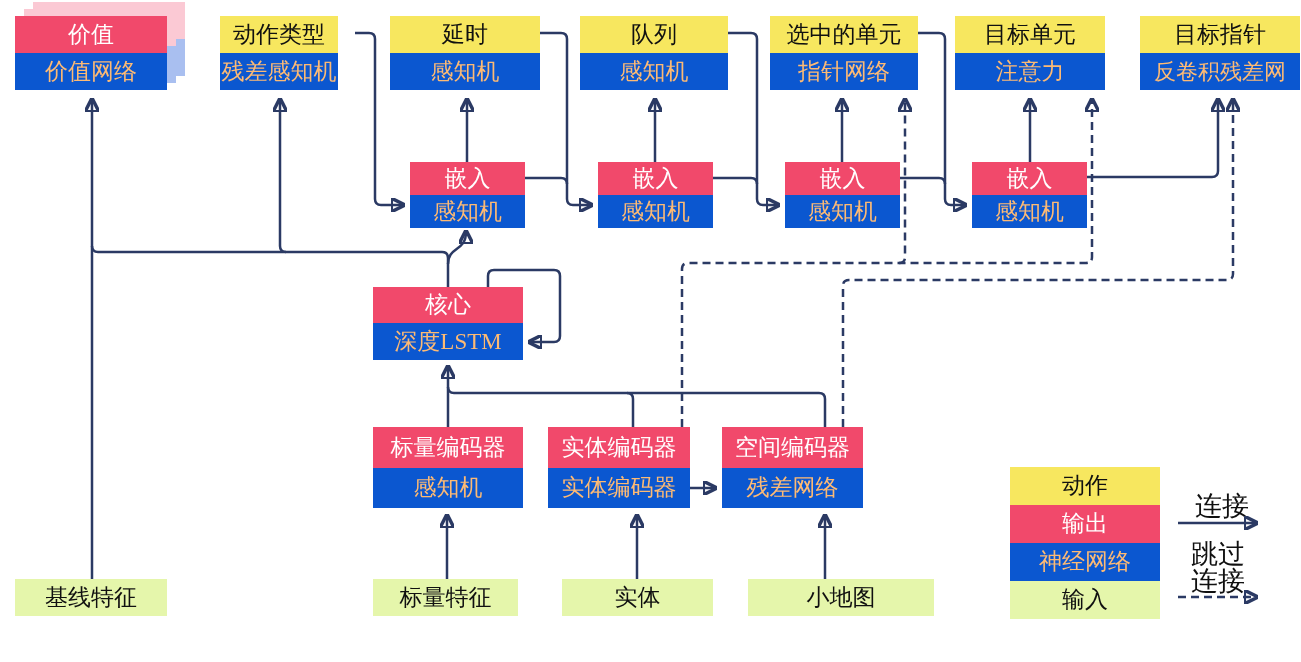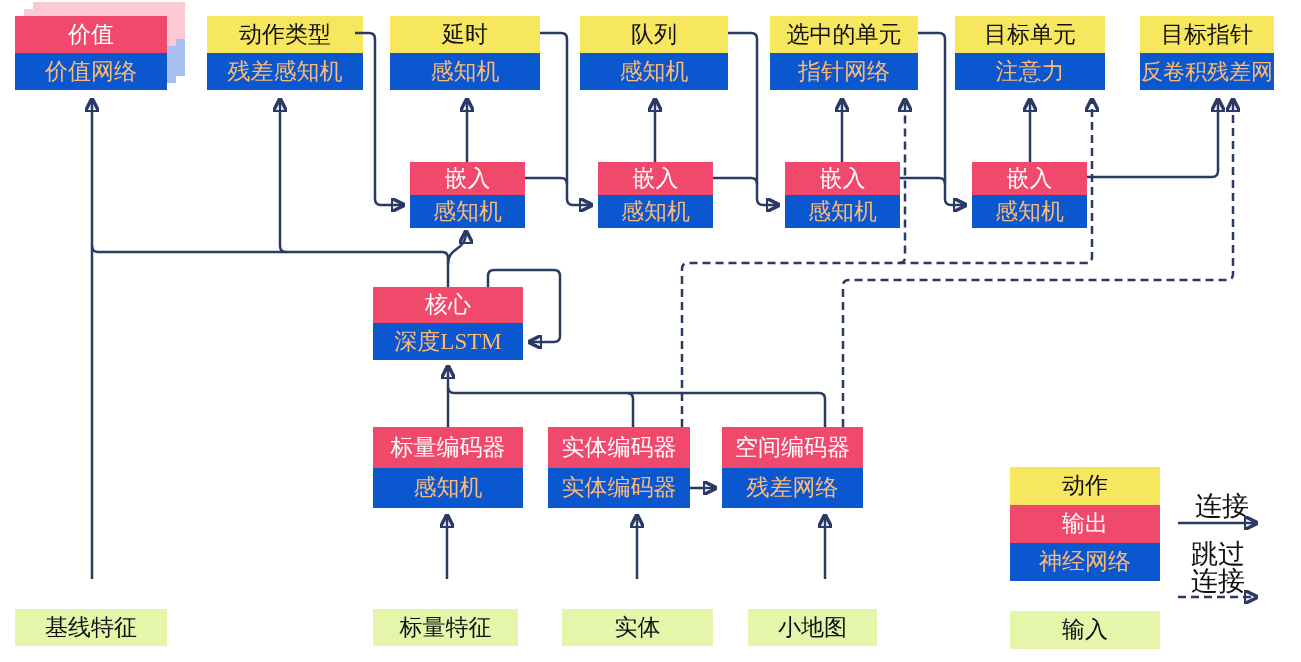--- a/index.html
+++ b/index.html
@@ -9,21 +9,21 @@
   html,body{margin:0;padding:0;background:#ffffff;}
   #canvas{
     position:relative; width:1301px; height:662px; background:#ffffff;
     font-family:"Liberation Serif","DejaVu Serif",serif; overflow:hidden;
   }
   .node{position:absolute; text-align:center;}
   .part{width:100%; font-size:23px; overflow:hidden; white-space:nowrap;}
   .yellow{background:var(--yellow); color:#101010;}
   .red{background:var(--red); color:#ffffff;}
   .blue{background:var(--blue); color:#fdba74;}
-  .green{background:var(--green); color:#101010;margin-top:30px;}
+  .green{background:var(--green); color:#101010;}
   .shadow-layer{position:absolute;}
   .shadow-layer .sp{width:100%; height:50%; background:var(--shadow-pink);}
   .shadow-layer .sb{width:100%; height:50%; background:var(--shadow-blue);}
   svg#wires{position:absolute; left:0; top:0; z-index:5; pointer-events:none;}
   svg#wires path{fill:none; stroke:var(--line); stroke-width:2.5;}
   svg#wires path.dash{stroke-dasharray:8 5;}
   .node{z-index:2;}
   .legend-label{position:absolute; font-size:27px; color:#101010; text-align:center; z-index:2;}
 </style>
 </head>
@@ -37,41 +37,41 @@
   </div>
   <div class="shadow-layer" style="left:24px;top:9px;width:152px;height:74px;z-index:1">
     <div class="sp"></div>
     <div class="sb"></div>
   </div>
 
   <div class="node" style="left:15px;top:16px;width:152px">
     <div class="part red" style="height:37px;line-height:37px">价值</div>
     <div class="part blue" style="height:37px;line-height:37px">价值网络</div>
   </div>
-  <div class="node" style="left:207px;top:16px;width:156px">
+  <div class="node" style="left:220px;top:16px;width:118px">
     <div class="part yellow" style="height:37px;line-height:37px">动作类型</div>
     <div class="part blue" style="height:37px;line-height:37px">残差感知机</div>
   </div>
   <div class="node" style="left:390px;top:16px;width:150px">
     <div class="part yellow" style="height:37px;line-height:37px">延时</div>
     <div class="part blue" style="height:37px;line-height:37px">感知机</div>
   </div>
   <div class="node" style="left:580px;top:16px;width:148px">
     <div class="part yellow" style="height:37px;line-height:37px">队列</div>
     <div class="part blue" style="height:37px;line-height:37px">感知机</div>
   </div>
   <div class="node" style="left:770px;top:16px;width:148px">
     <div class="part yellow" style="height:37px;line-height:37px">选中的单元</div>
     <div class="part blue" style="height:37px;line-height:37px">指针网络</div>
   </div>
   <div class="node" style="left:955px;top:16px;width:150px">
     <div class="part yellow" style="height:37px;line-height:37px">目标单元</div>
     <div class="part blue" style="height:37px;line-height:37px">注意力</div>
   </div>
-  <div class="node" style="left:1140px;top:16px;width:134px">
+  <div class="node" style="left:1140px;top:16px;width:160px">
     <div class="part yellow" style="height:37px;line-height:37px">目标指针</div>
     <div class="part blue" style="height:37px;line-height:37px;font-size:22px">反卷积残差网</div>
   </div>
 
   <div class="node" style="left:410px;top:162px;width:115px">
     <div class="part red" style="height:33px;line-height:33px">嵌入</div>
     <div class="part blue" style="height:33px;line-height:33px">感知机</div>
   </div>
   <div class="node" style="left:598px;top:162px;width:115px">
     <div class="part red" style="height:33px;line-height:33px">嵌入</div>
@@ -106,21 +106,21 @@
 
   <div class="node" style="left:15px;top:579px;width:152px">
     <div class="part green" style="height:37px;line-height:37px">基线特征</div>
   </div>
   <div class="node" style="left:373px;top:579px;width:145px">
     <div class="part green" style="height:37px;line-height:37px">标量特征</div>
   </div>
   <div class="node" style="left:562px;top:579px;width:151px">
     <div class="part green" style="height:37px;line-height:37px">实体</div>
   </div>
-  <div class="node" style="left:748px;top:579px;width:129px">
+  <div class="node" style="left:748px;top:579px;width:186px">
     <div class="part green" style="height:37px;line-height:37px">小地图</div>
   </div>
 
   <div class="node" style="left:1010px;top:467px;width:150px">
     <div class="part yellow" style="height:38px;line-height:38px">动作</div>
     <div class="part red" style="height:38px;line-height:38px">输出</div>
     <div class="part blue" style="height:38px;line-height:38px">神经网络</div>
     <div class="part green" style="height:38px;line-height:38px">输入</div>
   </div>
   <div class="legend-label" style="left:1186px;top:488px;width:72px">连接</div>

